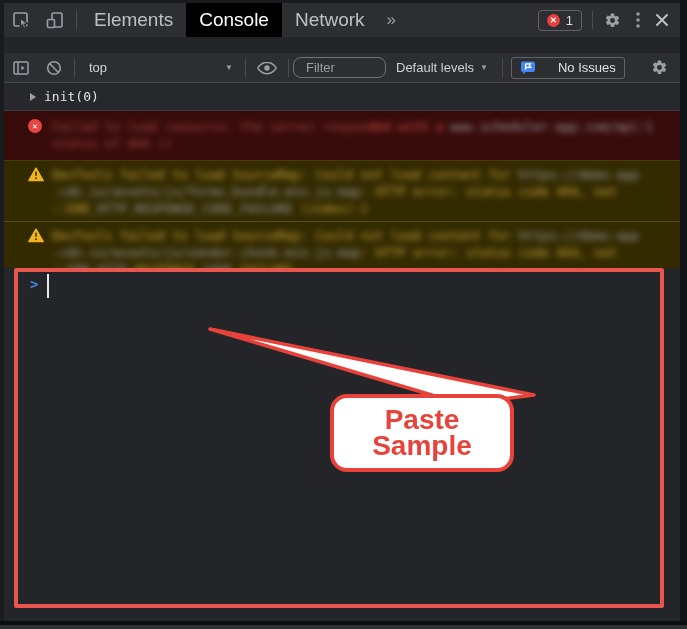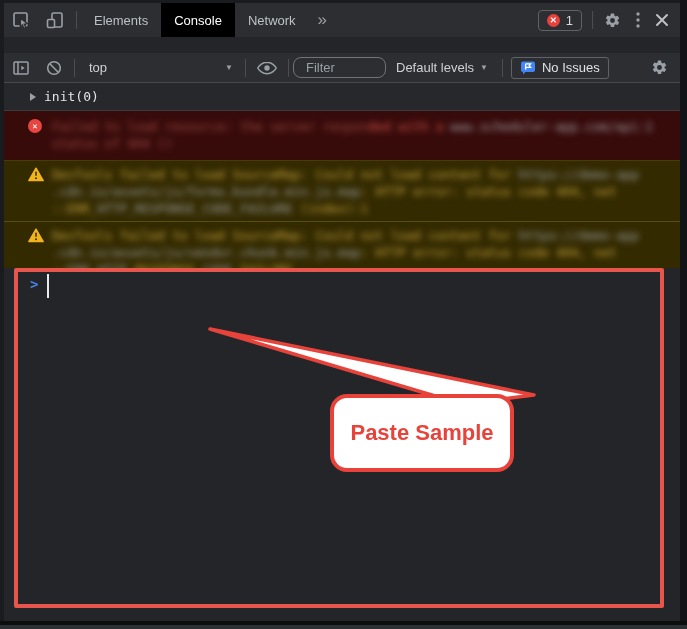--- a/index.html
+++ b/index.html
@@ -16,21 +16,21 @@
   .frame-strip  { position:absolute; left:0; bottom:0; width:100%; height:4px; background:#2e3134; z-index:31;}
 
   .content { position:absolute; left:4px; top:3px; right:7px; bottom:8px; }
 
   
   .tabsbar {
     height:34px; background:#2c2e31; display:flex; align-items:stretch; color:#bdc1c6;
   }
   .icon-btn { display:flex; align-items:center; justify-content:center; padding:0 7px; cursor:pointer; }
   .vdiv { width:1px; height:18px; background:#4a4d52; align-self:center; margin:0 4px; }
-  .tab { display:flex; align-items:center; padding:13px 13px; font-size:13px; cursor:pointer; }
+  .tab { display:flex; align-items:center; padding:13px 13px; font-size:19px; cursor:pointer; }
   .tab.active { background:#000; color:#fff; }
   .more-tabs { display:flex; align-items:center; font-size:17px; padding:0 9px; color:#9aa0a6; cursor:pointer;}
   .tabsbar-right { margin-left:auto; display:flex; align-items:center; padding-right:4px; }
   .err-badge {
     display:flex; align-items:center; gap:6px; border:1px solid #5f6368; border-radius:4px;
     height:21px; padding:0 8px; margin:0 6px; cursor:pointer;
   }
   .err-dot {
     width:13px; height:13px; border-radius:50%; background:#e8413c; color:#fff;
     font-size:8.5px; font-weight:bold; display:flex; align-items:center; justify-content:center;
@@ -45,21 +45,21 @@
   .ctx-select { width:162px; display:flex; align-items:center; justify-content:space-between;
     padding:0 8px 0 10px; font-size:13px; cursor:pointer; }
   .caret { font-size:8px; color:#9aa0a6; }
   .filter-box {
     width:93px; height:21px; background:transparent; border:1px solid #707379; border-radius:8px;
     color:#dadce0; font-size:13px; padding:0 12px; font-family:"Liberation Sans", sans-serif;
   }
   .filter-box::placeholder { color:#9aa0a6; }
   .levels { display:flex; align-items:center; gap:6px; font-size:13px; padding:0 10px; cursor:pointer; }
   .issues-badge {
-    display:flex; align-items:center; gap:6px; border:1px solid #5f6368; border-radius:3px;
+    display:flex; align-items:center; gap:22px; border:1px solid #5f6368; border-radius:3px;
     height:22px; padding:0 8px; margin:0 4px; font-size:13px; color:#e0e2e6; cursor:pointer;
   }
   .toolbar2 .right-gear { margin-left:auto; margin-right:5px; }
 
   
   .mono { font-family:"DejaVu Sans Mono", monospace; }
   .row { display:flex; align-items:flex-start; }
   .row-trace {
     height:28px; background:#26282b; border-bottom:1px solid #3a3d41;
     align-items:center; padding:0 27px 0 26px; font-size:13px; color:#e0e3e8;
@@ -92,21 +92,21 @@
 
   .annot-rect {
     position:absolute; left:14px; top:268px; width:650px; height:340px;
     border:4px solid #e8554c; border-radius:2px; z-index:10; pointer-events:none;
   }
   .annot-svg { position:absolute; left:0; top:0; width:687px; height:629px; z-index:11; pointer-events:none; }
   .callout {
     position:absolute; left:330px; top:394px; width:184px; height:78px;
     background:#fff; border:4px solid #e8433b; border-radius:17px; z-index:12;
     display:flex; flex-direction:column; align-items:center; justify-content:center;
-    color:#e8433b; font-weight:bold; font-size:22px; line-height:26px; text-align:center;
+    color:#e8433b; font-weight:bold; font-size:28px; line-height:26px; text-align:center;
   }
 </style>
 </head>
 <body>
 
 <div class="screen">
   <div class="content">
 
     <div class="tabsbar">
       <div class="icon-btn">

